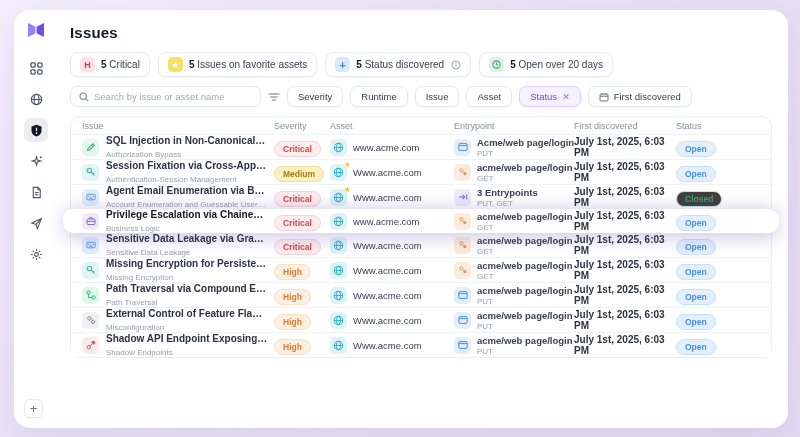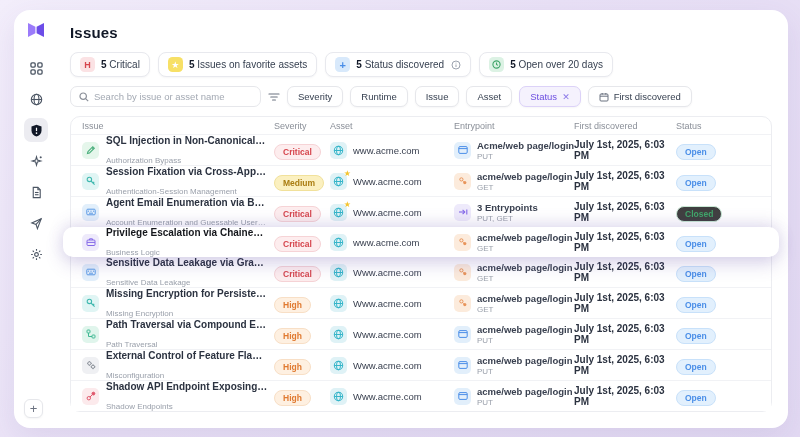--- a/index.html
+++ b/index.html
@@ -65,21 +65,21 @@
     display:flex; align-items:center; justify-content:center; }
   .type-ic svg { width:10px; height:10px; }
   .it-pencil   { background:#E5F6EB; color:#4CAF7D; }
   .it-key      { background:#E0F5F4; color:#3FB8AF; }
   .it-keyboard { background:#E2EFFB; color:#5B9BE6; }
   .it-briefcase{ background:#EEEAFB; color:#8468E8; }
   .it-tree     { background:#E0F5EC; color:#3FB893; }
   .it-gears    { background:#EFF0F3; color:#8A9099; }
   .it-molecule { background:#FCEAEC; color:#E0566B; }
   .i-title { font-size:10px; font-weight:600; color:#2B3240; white-space:nowrap; overflow:hidden; text-overflow:ellipsis; }
-  .i-cat { font-size:8px; color:#9AA0AB; margin-top:10px; white-space:nowrap; overflow:hidden; text-overflow:ellipsis; }
+  .i-cat { font-size:8px; color:#9AA0AB; margin-top:4px; white-space:nowrap; overflow:hidden; text-overflow:ellipsis; }
   .pill { display:inline-block; font-size:8.5px; font-weight:600; padding:2px 8px; border-radius:999px; border:1px solid transparent; }
   .sev-critical { background:#FDEDEE; color:#D6454D; border-color:#F6D3D6; }
   .sev-medium   { background:#FBF0C0; color:#A97C10; border-color:#F1E19B; }
   .sev-high     { background:#FEF0E1; color:#E07A31; border-color:#F8DFC6; }
   .st-open   { background:#E2F0FD; color:#4A8EE8; border-color:#C8E1FA; }
   .st-closed { background:#404040; color:#3FA569; border-color:#C9E9D5; }
   .asset-cell { display:flex; align-items:center; gap:6px; }
   .globe-ic { position:relative; width:17px; height:17px; border-radius:5px; background:#DFF2F6; color:#35B5C9;
     display:flex; align-items:center; justify-content:center; flex:0 0 17px; }
   .globe-ic svg { width:11px; height:11px; }

